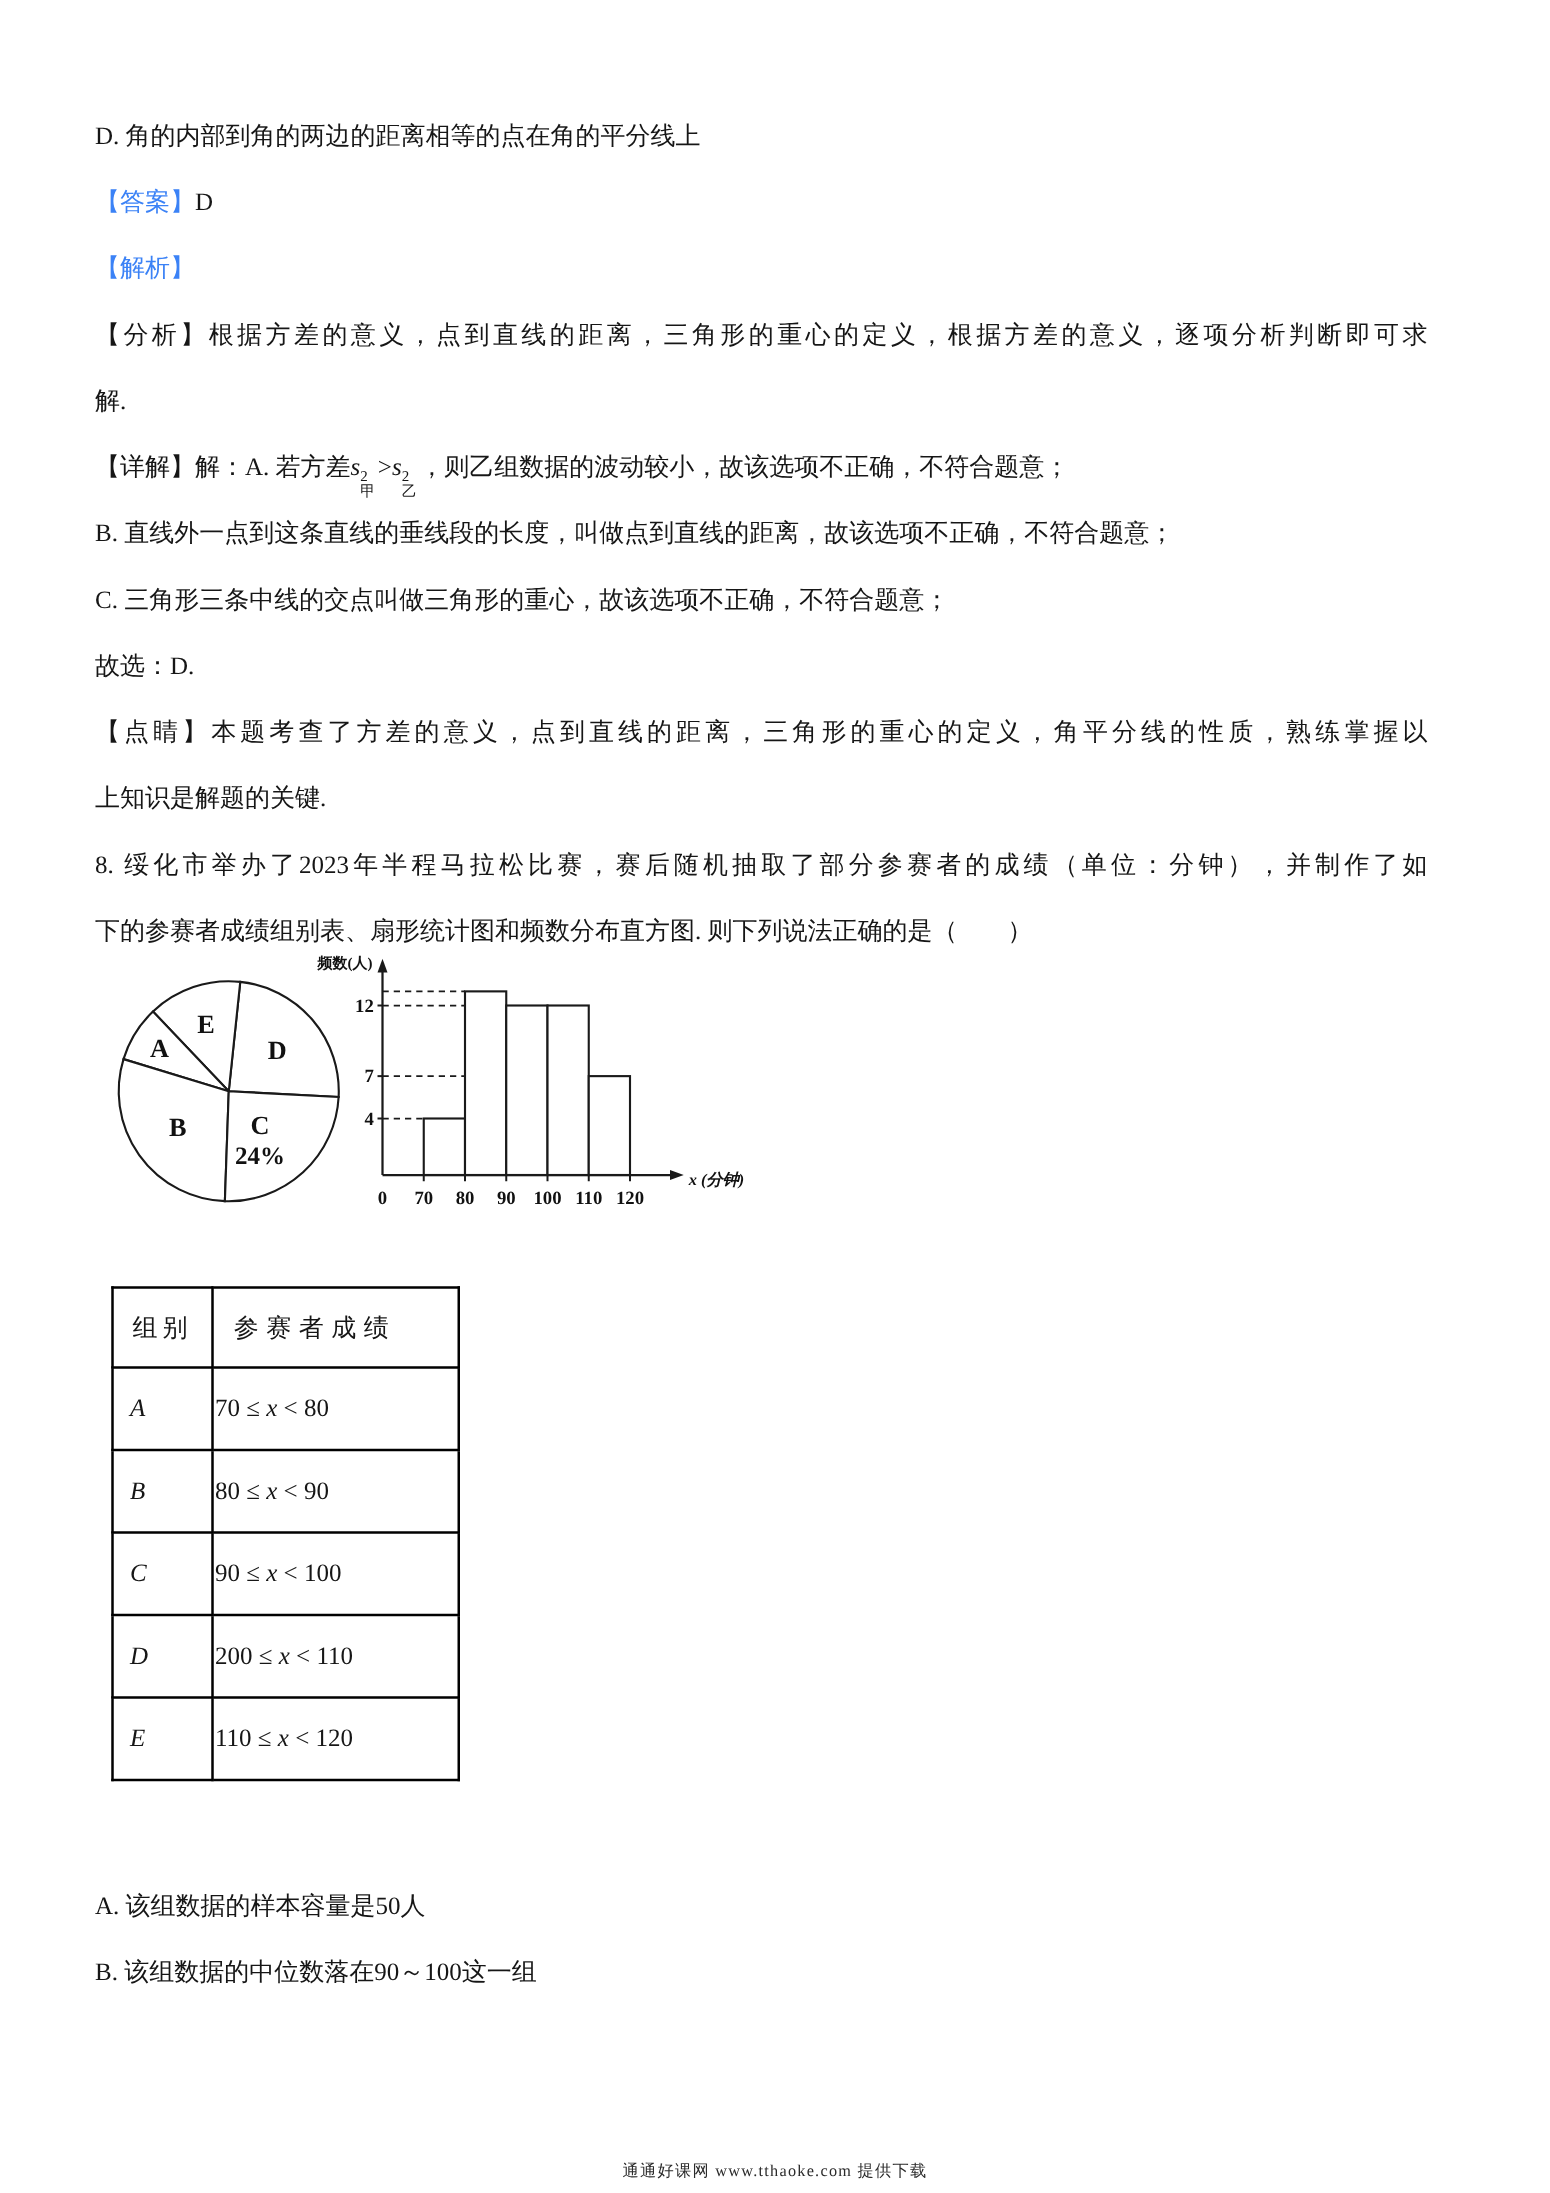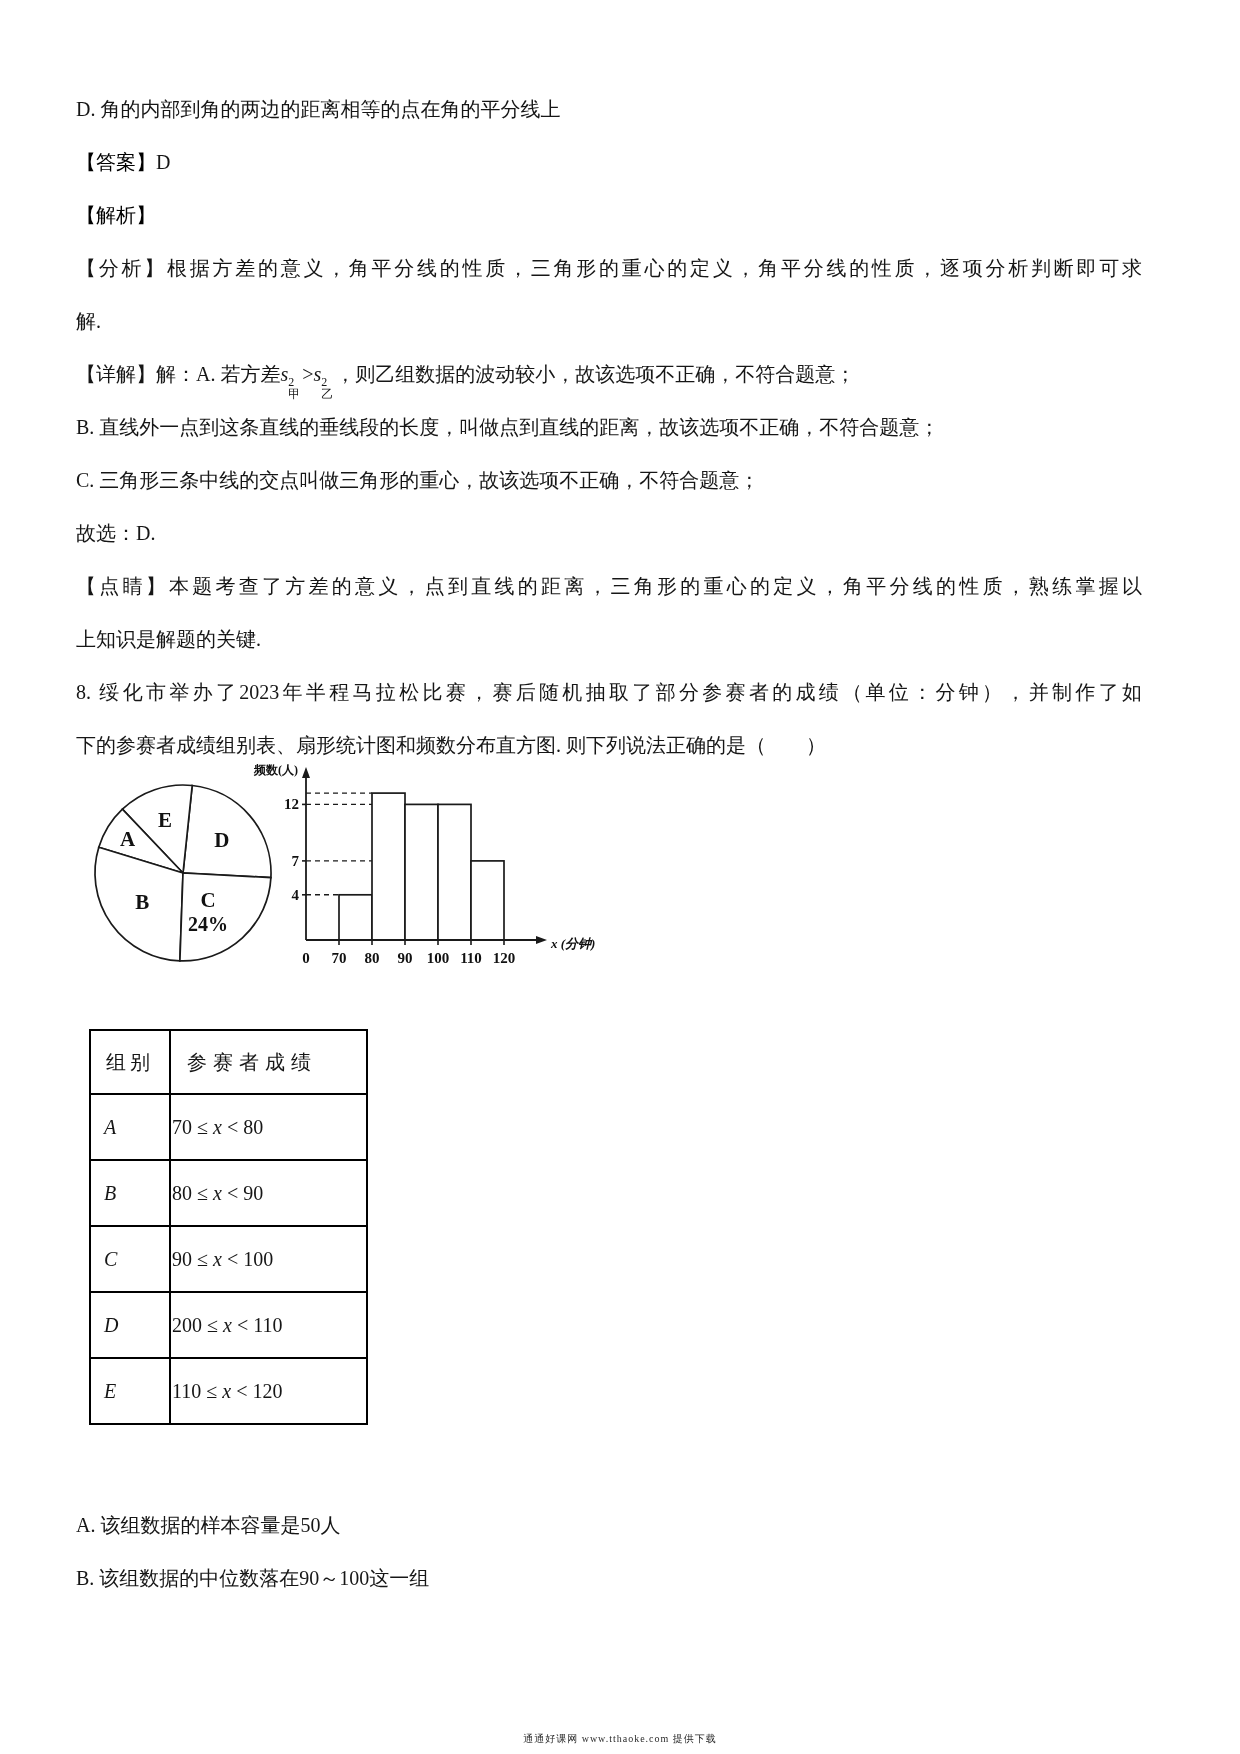--- a/index.html
+++ b/index.html
@@ -7,21 +7,21 @@
     position:relative;
     width:1240px;height:1754px;
     background:#ffffff;
     font-family:"Liberation Serif","DejaVu Serif",serif;
     font-size:20px;color:#161616;
     overflow:hidden;
   }
   .content{padding:83px 98px 0 76px;}
   .line{line-height:53px;min-height:53px;}
   .jline{text-align:justify;text-align-last:justify;}
-  .tag-blue{color:#000000;}
+  .tag-blue{color:#3b82f6;}
   
   .mvar{font-style:italic;}
   .ss{display:inline-flex;flex-direction:column;align-items:flex-start;
       font-size:12px;line-height:1.0;vertical-align:-0.45em;margin:0 2px 0 0;}
   .ss span{display:block;}
   
   .figure-row{display:flex;align-items:flex-start;padding-left:14px;margin-top:-10px;}
   .fig-pie{margin-top:14px;}
   .fig-hist{overflow:visible;}
   .fig-pie path{fill:#ffffff;stroke:#1a1a1a;stroke-width:1.7;}
@@ -42,36 +42,36 @@
   .score-table td{height:62px;}
   .col-group{width:76px;}
   .col-range{width:178px;}
   th.hdr-group{text-align:center;letter-spacing:4px;}
   th.hdr-range{text-align:left;padding-left:16px;letter-spacing:6px;}
   td.grp{text-align:left;padding-left:13px;font-style:italic;}
   td.rng{text-align:left;font-size:20px;}
   .answers{margin-top:74px;}
   .footer{
     position:absolute;left:0;right:0;bottom:8px;
-    text-align:center;font-size:10px;color:#2b2b2b;letter-spacing:1px;
+    text-align:center;font-size:13px;color:#2b2b2b;letter-spacing:1px;
   }
 </style>
 </head>
 <body>
 
 <div class="page">
   <div class="content">
 
     <div class="line"><span>D. 角的内部到角的两边的距离相等的点在角的平分线上</span></div>
 
     <div class="line"><span class="tag-blue">【答案】</span><span>D</span></div>
 
     <div class="line"><span class="tag-blue">【解析】</span></div>
 
-    <div class="line jline"><span>【分析】根据方差的意义，角平分线的性质，三角形的重心的定义，角平分线的性质，逐项分析判断即可求</span></div>
+    <div class="line jline"><span>【分析】根据方差的意义，点到直线的距离，三角形的重心的定义，根据方差的意义，逐项分析判断即可求</span></div>
     <div class="line"><span>解.</span></div>
 
     <div class="line"><span>【详解】解：A. 若方差</span><span class="mvar">s</span><span class="ss">
           <span>2</span>
           <span>甲</span>
         </span><span>&gt;</span><span class="mvar">s</span><span class="ss">
           <span>2</span>
           <span>乙</span>
         </span><span>，则乙组数据的波动较小，故该选项不正确，不符合题意；</span></div>
 

